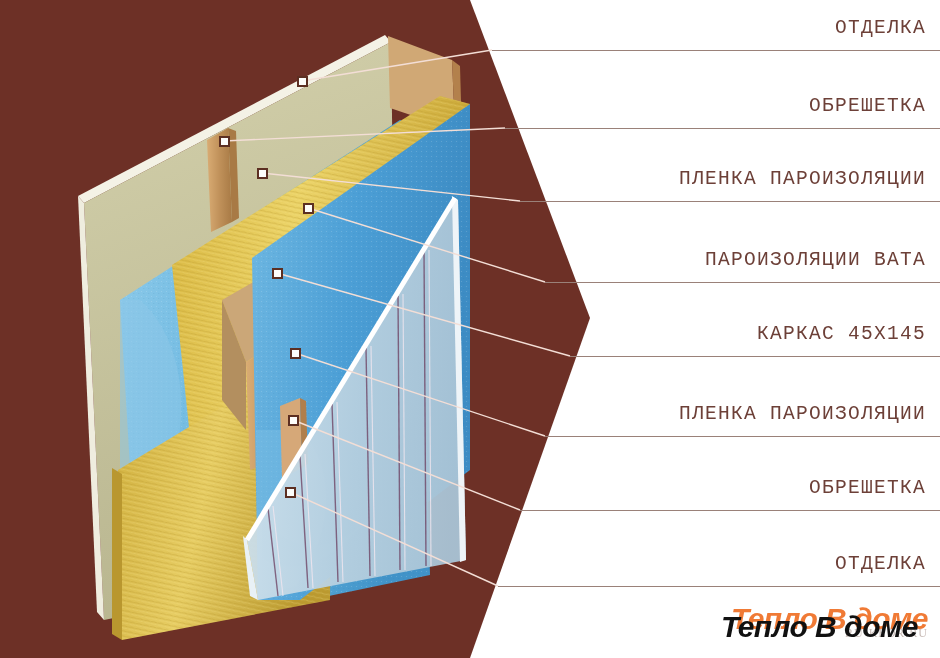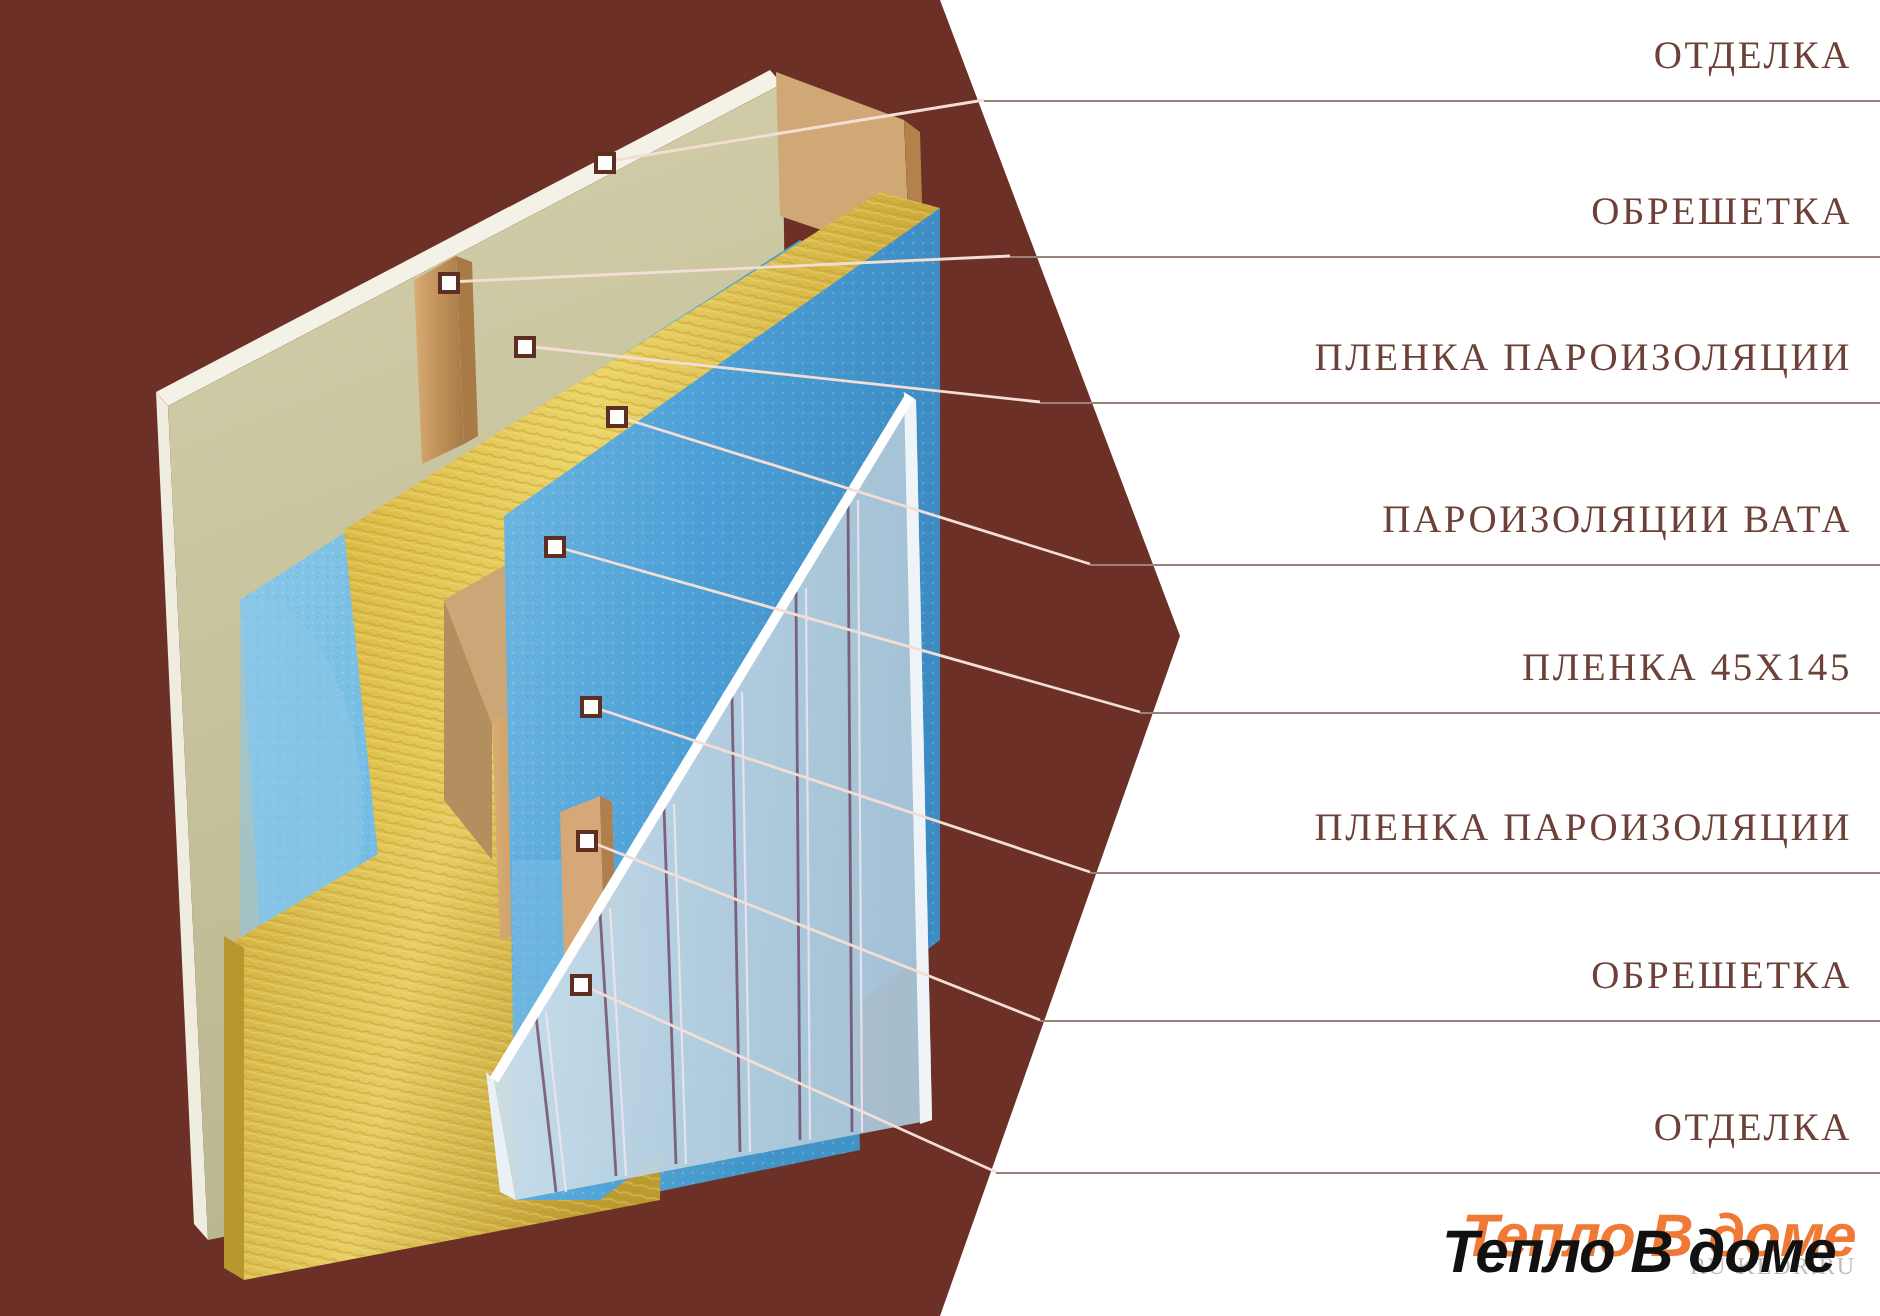--- a/index.html
+++ b/index.html
@@ -9,21 +9,21 @@
   #stage{position:relative;width:940px;height:658px;background:#ffffff;overflow:hidden;}
 
   
   .bg-wedge{position:absolute;left:0;top:0;width:940px;height:658px;}
 
   
   .labels{position:absolute;left:0;top:0;width:940px;height:658px;}
   .label-row{position:absolute;right:14px;text-align:right;white-space:nowrap;}
   .label-row .txt{
       font-size:19.5px;letter-spacing:1.3px;color:#6d4038;
-      font-family:Liberation Serif, serif;
+      font-family:Liberation Mono, monospace;
       display:inline-block;line-height:1;
   }
   .rule{position:absolute;height:1px;background:#9a8179;right:0;}
 
   
   .illu{position:absolute;left:0;top:0;width:940px;height:658px;}
 
   
   .marker{position:absolute;width:11px;height:11px;
           background:#fdfdfb;border:2px solid #5c2f22;box-sizing:border-box;}
@@ -206,21 +206,21 @@
       <span class="txt">ПЛЕНКА ПАРОИЗОЛЯЦИИ</span>
     </div>
     <div class="rule" style="top:201px;left:520px;right:0;"></div>
 
     <div class="label-row" style="top:251px;">
       <span class="txt">ПАРОИЗОЛЯЦИИ ВАТА</span>
     </div>
     <div class="rule" style="top:282px;left:545px;right:0;"></div>
 
     <div class="label-row" style="top:325px;">
-      <span class="txt">ПЛЕНКА 45Х145</span>
+      <span class="txt">КАРКАС 45Х145</span>
     </div>
     <div class="rule" style="top:356px;left:570px;right:0;"></div>
 
     <div class="label-row" style="top:405px;">
       <span class="txt">ПЛЕНКА ПАРОИЗОЛЯЦИИ</span>
     </div>
     <div class="rule" style="top:436px;left:545px;right:0;"></div>
 
     <div class="label-row" style="top:479px;">
       <span class="txt">ОБРЕШЕТКА</span>

